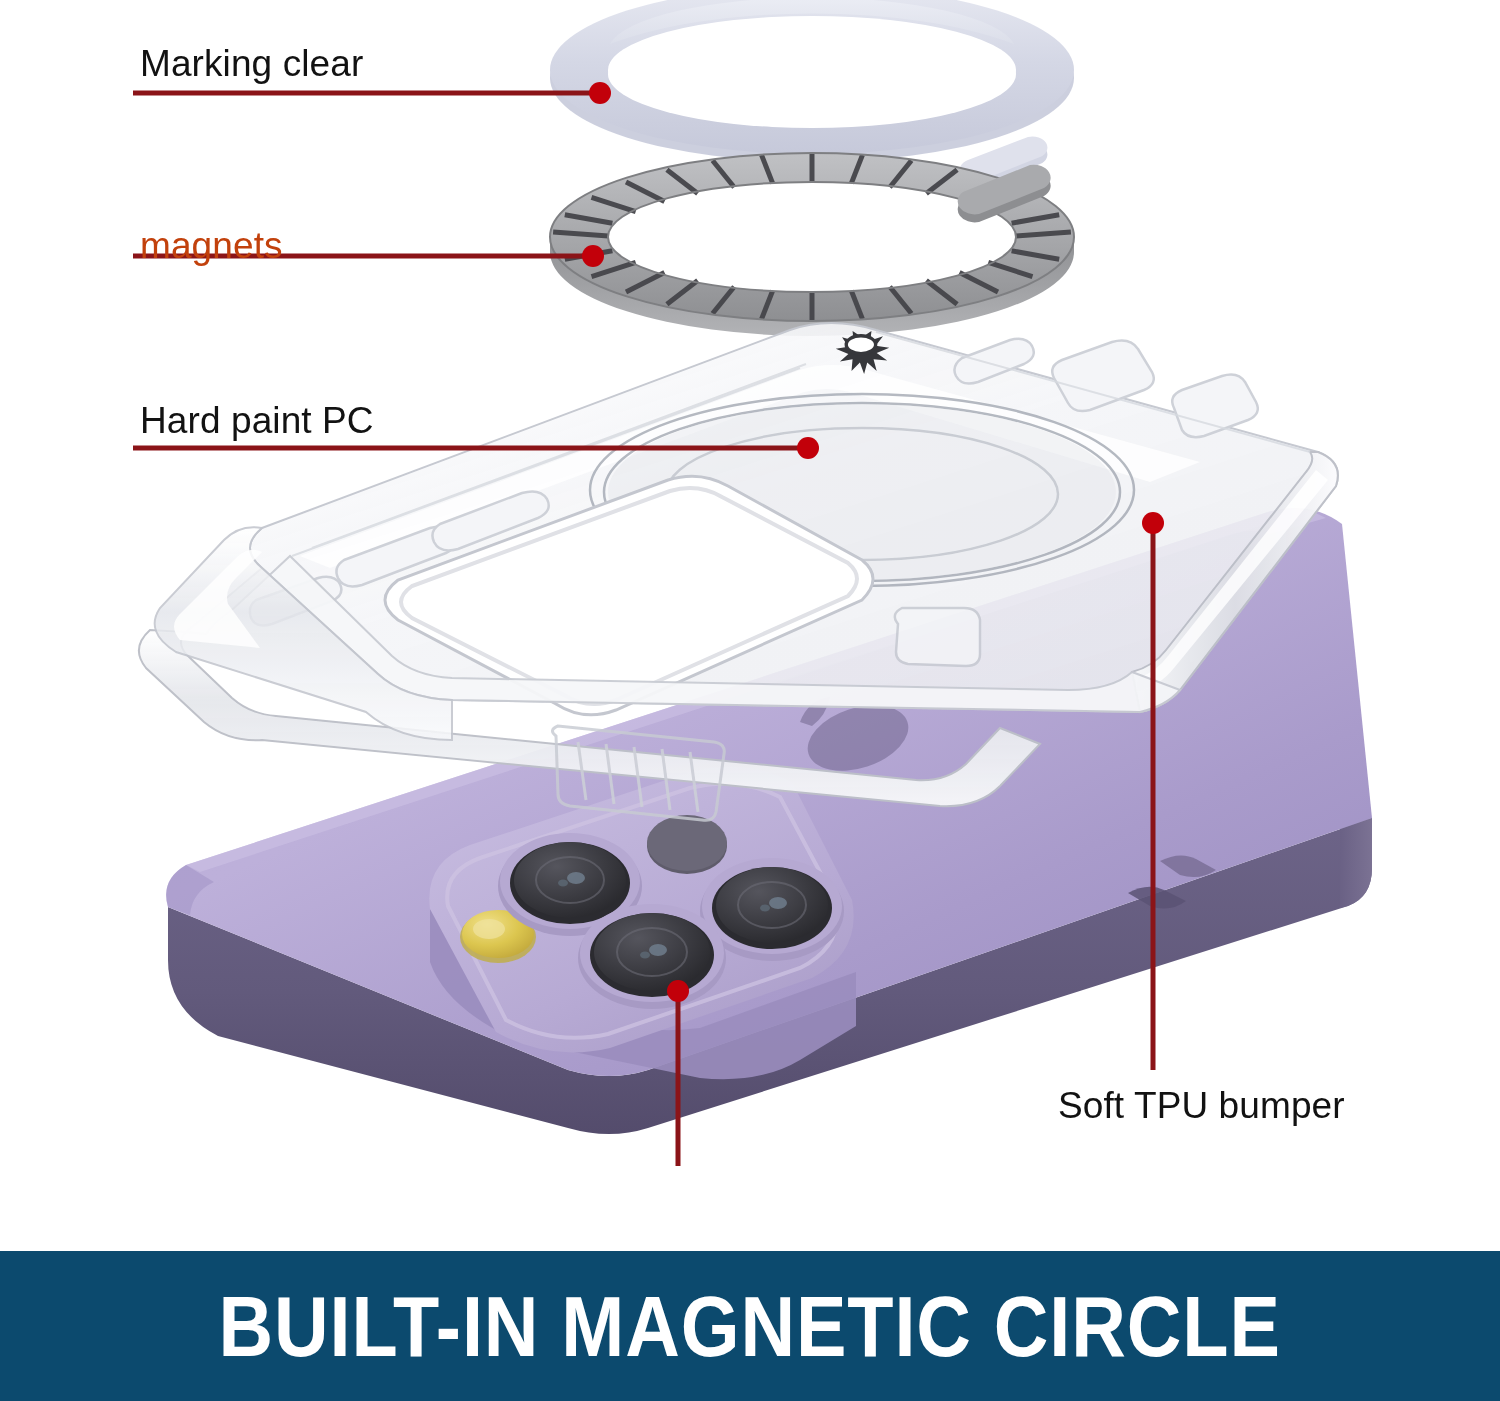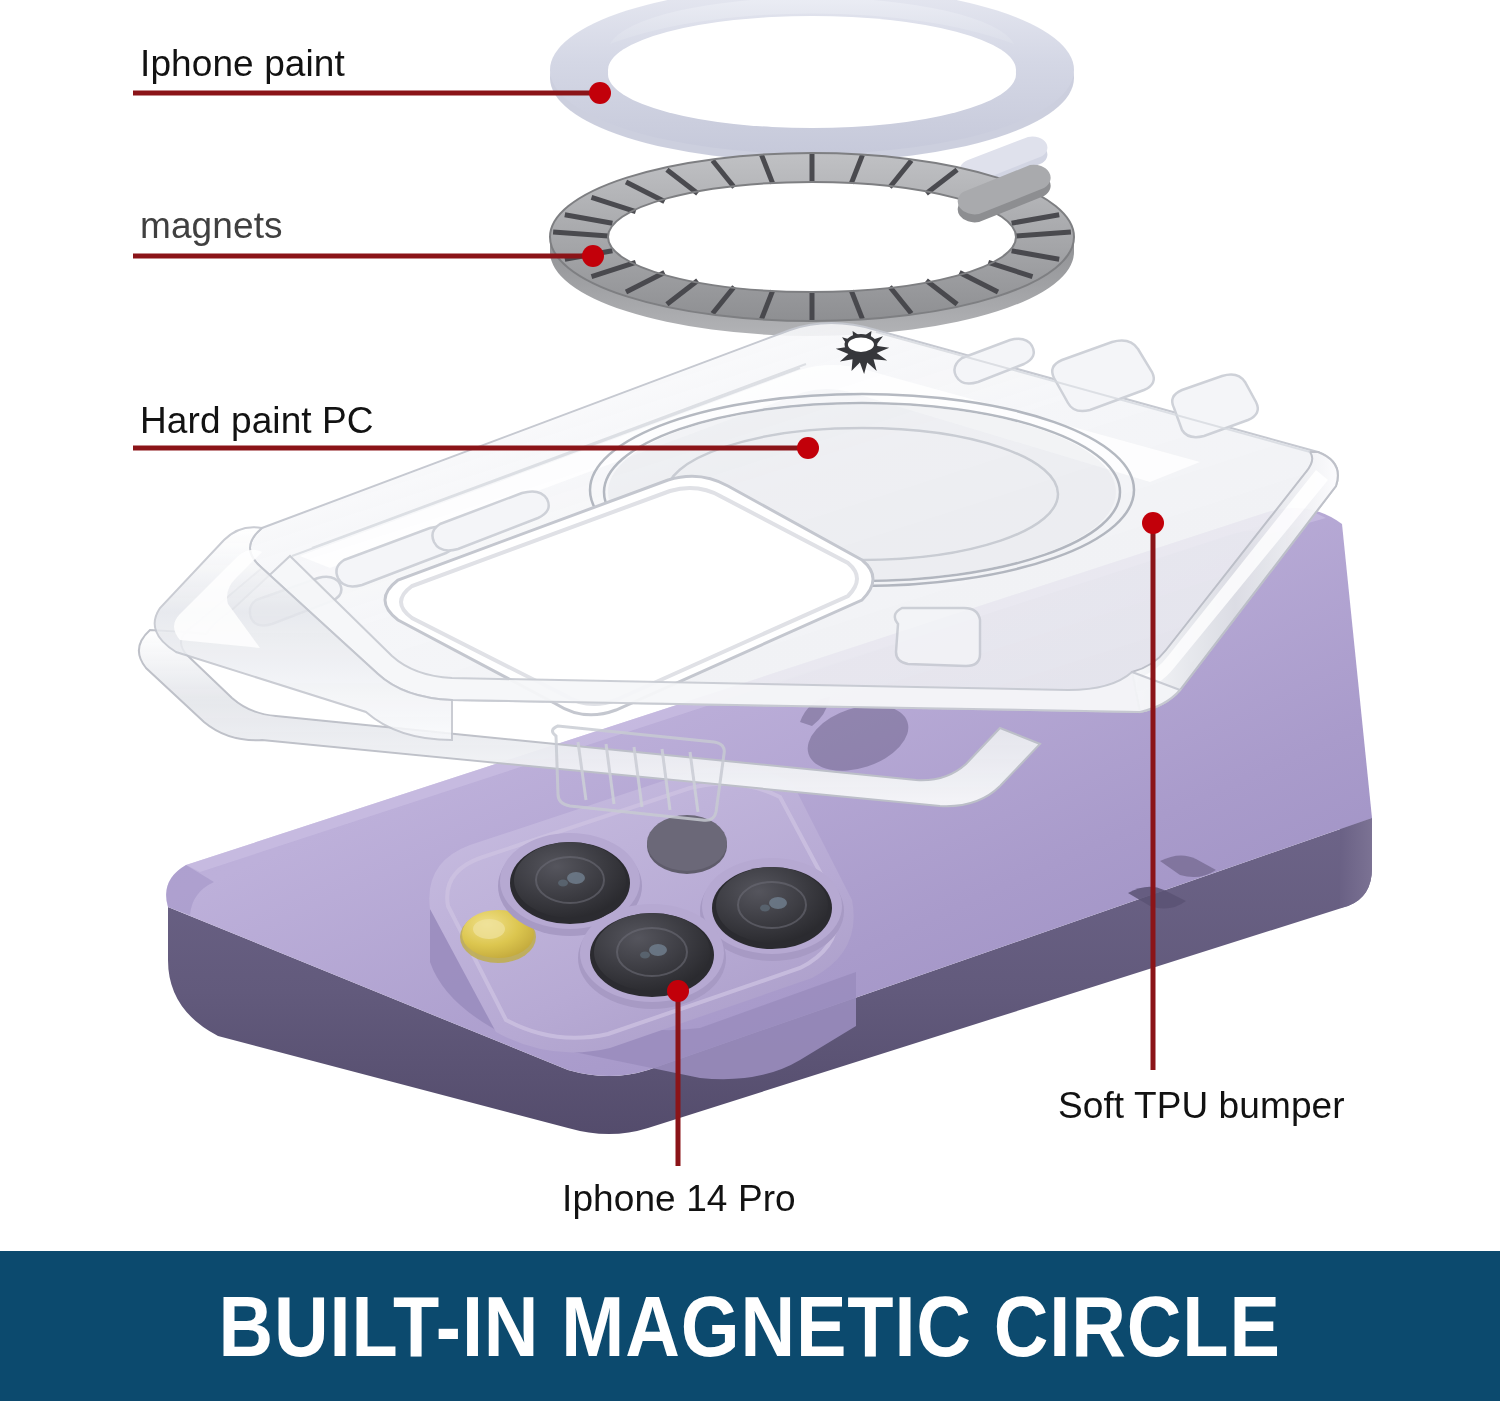--- a/index.html
+++ b/index.html
@@ -466,27 +466,26 @@
         <circle cx="1153" cy="523" r="11" fill="#c2000a"></circle>
       </g>
 
       <g>
         <line x1="678" y1="991" x2="678" y2="1166" stroke="#8b1418" stroke-width="5"></line>
         <circle cx="678" cy="991" r="11" fill="#c2000a"></circle>
       </g>
     </g>
   </svg>
 
-  <div class="callout-label" id="label-marking-paint" style="color: rgb(18, 18, 18);">Iphone paint</div>
-
-  <div class="callout-label" id="label-magnets" style="color: #404040;">magnets</div>
+  <div class="callout-label" id="label-marking-paint" style="color: rgb(18, 18, 18);">Marking clear</div>
+
+  <div class="callout-label" id="label-magnets" style="color: #c2410c; margin-top: 20px;">magnets</div>
 
   <div class="callout-label" id="label-hard-clear-pc" style="color: rgb(18, 18, 18);">Hard paint PC</div>
 
   <div class="callout-label" id="label-soft-tpu" style="color: rgb(18, 18, 18);">Soft TPU bumper</div>
 
-  <div class="callout-label" id="label-iphone" style="color: rgb(18, 18, 18);">Iphone 14 Pro</div>
 
   <div id="banner" style="background: #0c4a6e;">
     <div id="banner-text" style="color: rgb(255, 255, 255);">BUILT-IN MAGNETIC CIRCLE</div>
   </div>
 
 </div>
 
 </body></html>

